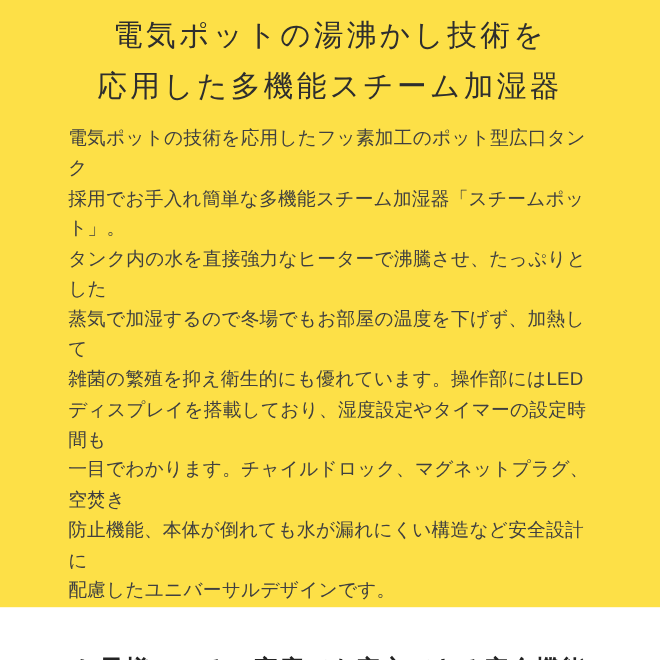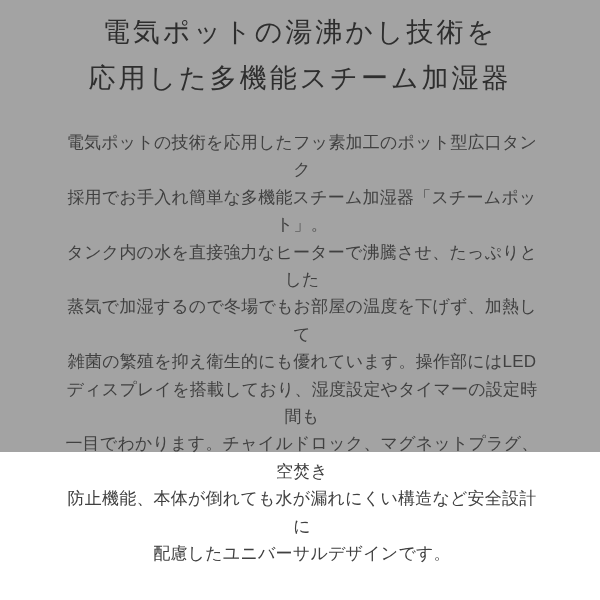--- a/index.html
+++ b/index.html
@@ -2,43 +2,42 @@
 <html><head>
 <meta charset="utf-8">
 <style>
   * { margin: 0; padding: 0; box-sizing: border-box; }
   html, body { background: #ffffff; }
   body {
     width: 600px; height: 600px;
     font-family: "Liberation Sans", "DejaVu Sans", sans-serif;
     overflow: hidden;
   }
-  .page { position: relative; width: 600px; height: 452px; background: #a3a3a3; }
+  .page { position: relative; width: 600px; height: 552px; background: #fde047; }
 
   .product-title {
     padding-top: 9px;
     text-align: center;
     font-family: "Liberation Serif", "DejaVu Serif", serif;
     font-size: 27px;
     line-height: 46px;
     letter-spacing: 3px;
     color: #2e2e2e;
     white-space: pre-line;
     font-weight: normal;
   }
 
   .product-intro {
-    margin: 28px auto 0 62px;
+    margin: 11px auto 0 62px;
     width: 480px;
     font-size: 17px;
     line-height: 27.4px;
     letter-spacing: 0.2px;
     color: #404040;
     white-space: pre-line;
-    text-align: center;
   }
 
   .section-heading {
     margin-top: 41px;
     text-align: center;
     font-size: 22px;
     line-height: 32px;
     letter-spacing: 1px;
     font-weight: bold;
     color: #232323;

